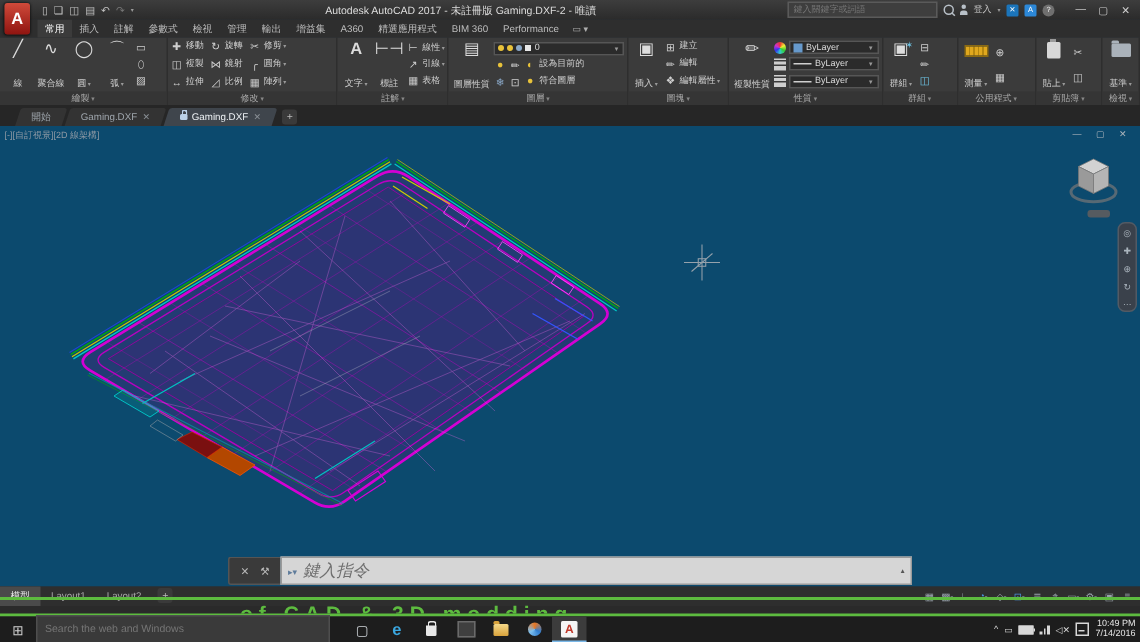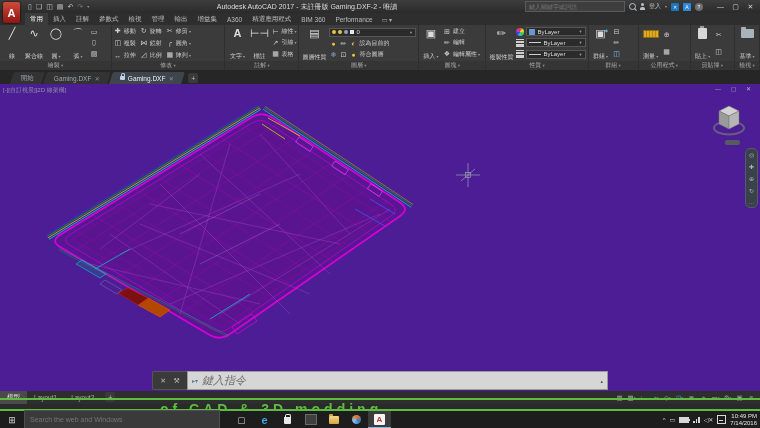--- a/index.html
+++ b/index.html
@@ -75,21 +75,21 @@
   .ftab{height:12px;display:flex;align-items:center;gap:3px;padding:0 9px;font-size:6.5px;background:#333;
         color:#9fa6ad;transform:skewX(-18deg);border-radius:2px 2px 0 0;}
   .ftab>*{transform:skewX(18deg);}
   .ftab.active{background:#3f454c;color:#eef2f5;}
   .ftab .x{font-size:6px;color:#8a9096;}
   .lock{width:5px;height:4px;background:#bcd2e8;border-radius:1px;position:relative;}
   .lock::before{content:"";position:absolute;top:-3px;left:1px;width:2px;height:3px;border:1px solid #bcd2e8;border-bottom:none;border-radius:2px 2px 0 0;}
   .addtab{width:10px;height:10px;border-radius:2px;background:#3a3a3a;color:#bbb;font-size:7px;
           display:flex;align-items:center;justify-content:center;margin:0 0 1px 4px;}
   
-  .viewport{left:0;top:84px;width:760px;height:307px;background:#4c1d95;}
+  .viewport{left:0;top:84px;width:760px;height:307px;background:#0c4a6e;}
   .vpcontrols{position:absolute;left:3px;top:2px;font-size:6px;color:#8e99a4;}
   .vpwin{position:absolute;right:5px;top:1px;font-size:6px;color:#aeb6bd;letter-spacing:4px;}
   .navbar{position:absolute;right:2px;top:64px;width:11px;height:58px;background:#3a414b;
           border:1px solid #525a64;border-radius:5px;display:flex;flex-direction:column;
           align-items:center;justify-content:space-around;font-size:6px;color:#aab4bd;}
   .cube{position:absolute;right:13px;top:16px;}
   .wcsmenu{position:absolute;right:20px;top:56px;width:15px;height:5px;background:#565b60;border-radius:2px;}
   
   .cmdbar{position:absolute;left:152px;top:287px;width:456px;height:19px;display:flex;z-index:5;}
   .cmdcap{width:34px;background:#3a3a3a;border:1px solid #555;border-right:none;

